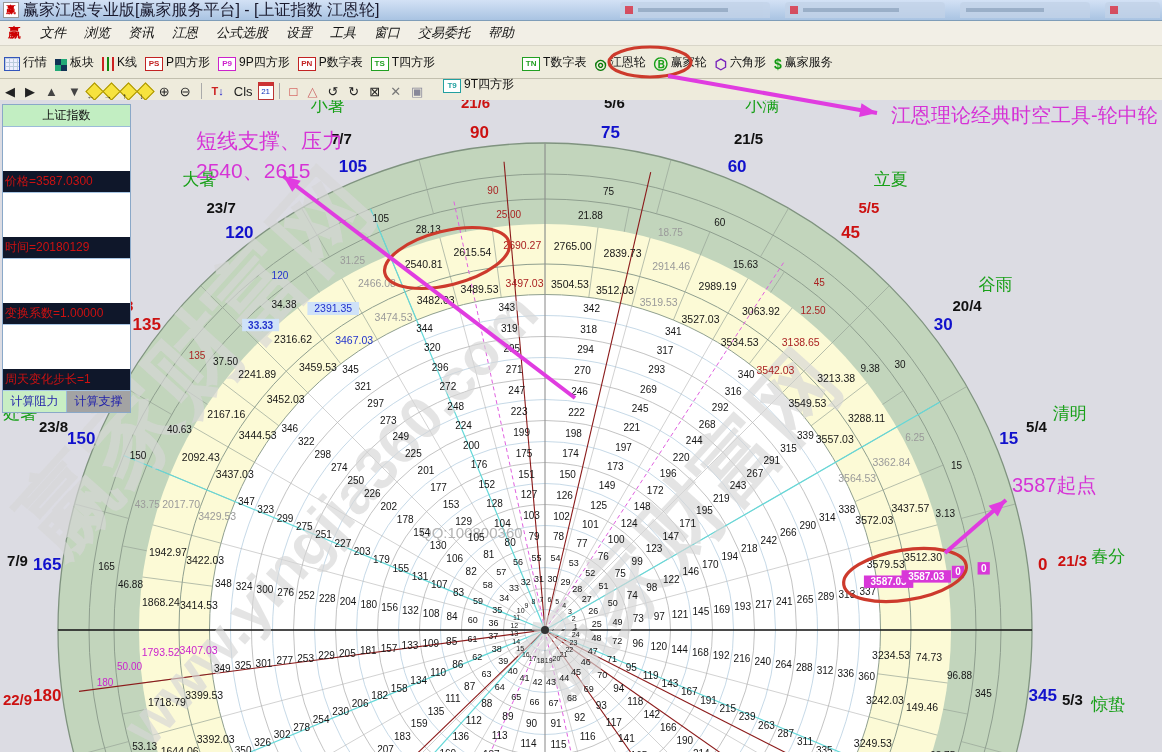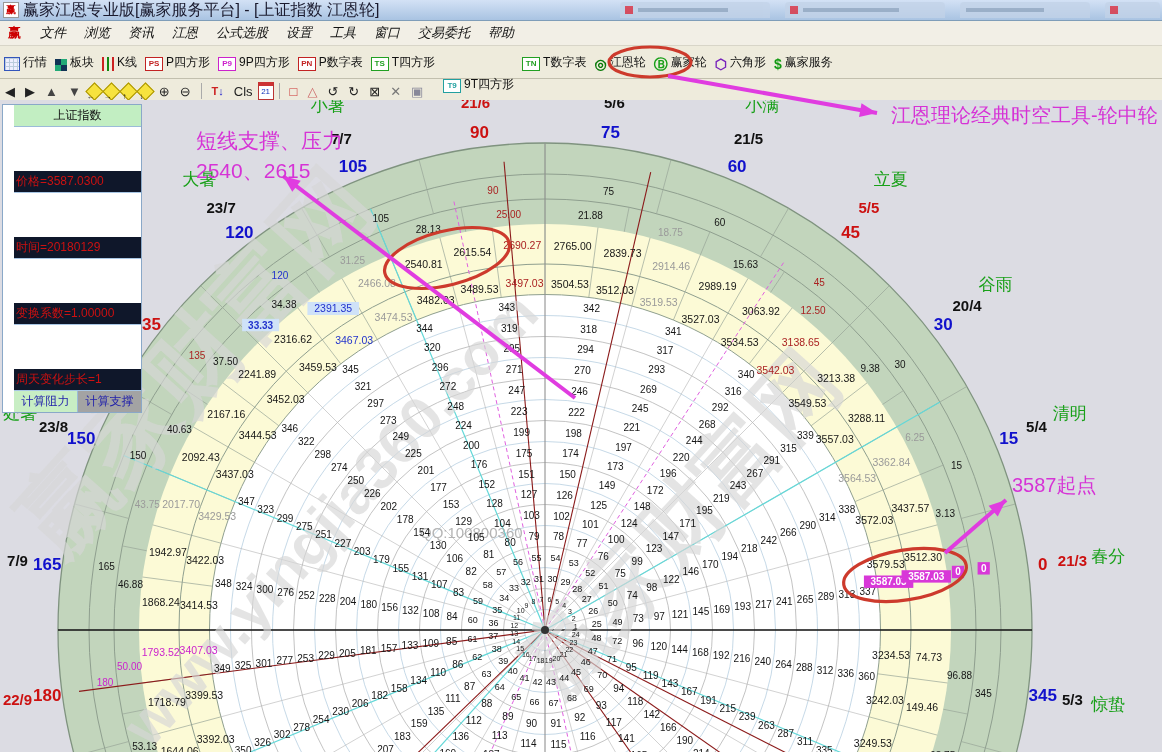--- a/index.html
+++ b/index.html
@@ -31,21 +31,21 @@
   #drawbar{height:24px;background:#eeebdc;display:flex;align-items:center;border-bottom:1px solid #b5b29f;}
   .db-item{margin:0 5px;font-size:13px;color:#222;}
   .db-sep{width:1px;height:16px;background:#aaa;margin:0 5px;}
   .dmd{display:inline-block;width:11px;height:11px;background:#f7e33e;border:1px solid #a89200;
     transform:rotate(45deg);text-align:center;margin:0 2px;}
   .dmd i{display:inline-block;transform:rotate(-45deg);font-style:normal;font-size:8px;line-height:11px;color:#222;}
   .cal{display:inline-block;width:14px;height:13px;border:1px solid #b33;background:#fff;font-size:8px;
     line-height:12px;text-align:center;color:#13b;border-top:4px solid #c33;}
   #chart{position:absolute;left:0;top:100px;width:1162px;height:652px;background:#dcdce3;overflow:hidden;}
   #panel{position:absolute;left:2px;top:104px;width:127px;z-index:20;font-size:12px;
-    border:1px solid #8aa8c8;background:#fff;padding-left:11px;}
+    border:1px solid #8aa8c8;background:#fff;}
   #panel .hdr{background:#c2eec2;color:#111;text-align:center;padding:2px 0;border-bottom:1px solid #9bbbd8;}
   #panel .row{background:#0f172a;color:#c11;padding:2px 2px;border-bottom:1px solid #a8c6e4;white-space:nowrap;overflow:hidden;margin-top:44px;}
   #panel .btns{display:flex;}
   #panel .btn{flex:1;text-align:center;padding:2px 0;color:#22a;cursor:default;}
   #panel .btn.res{background:#c8eec4;border-right:1px solid #9bbbd8;}
   #panel .btn.sup{background:#a3a3a3;}
   #annot{position:absolute;left:0;top:0;width:1162px;height:752px;z-index:50;pointer-events:none;}
   svg text{font-family:"Liberation Sans",sans-serif;}
 </style>
 </head>

